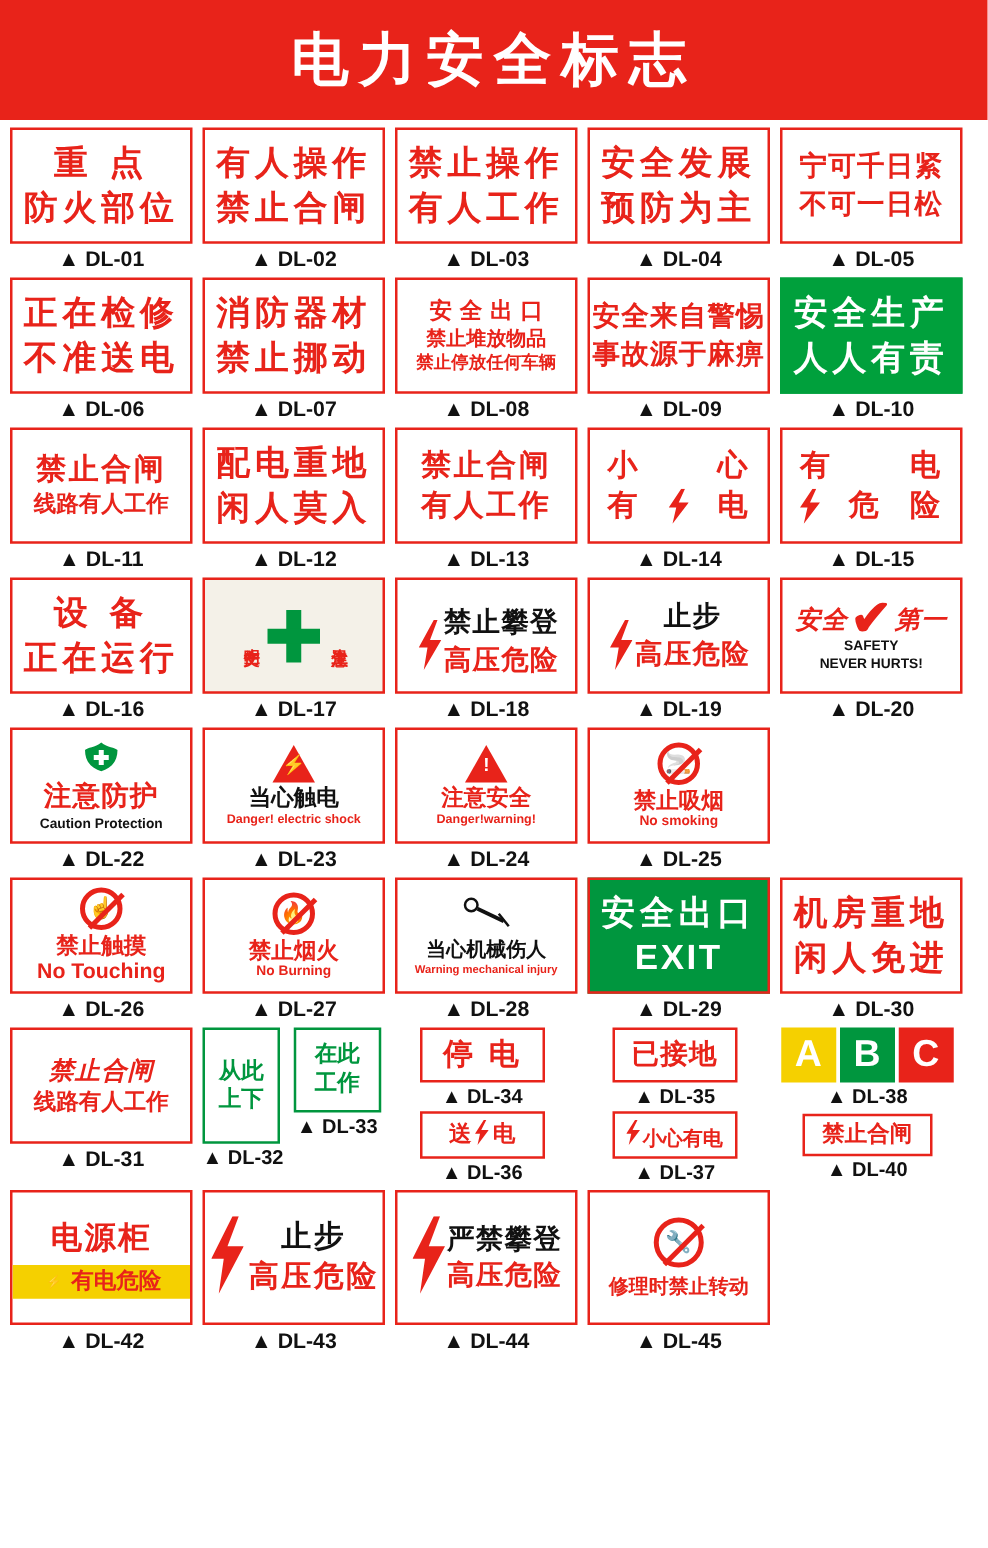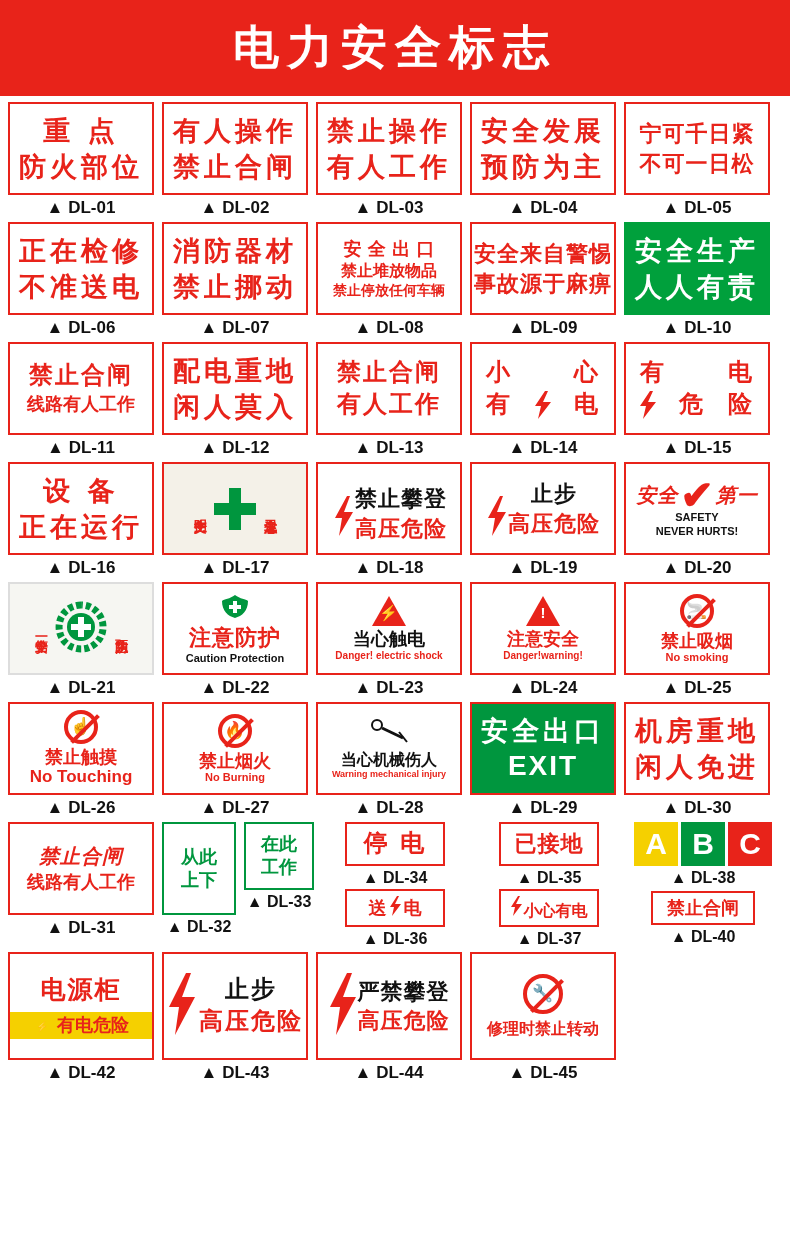--- a/index.html
+++ b/index.html
@@ -351,37 +351,20 @@
             <div>SAFETY</div>
             <div>NEVER HURTS!</div>
           </div>
         </div>
         <div class="caption">▲ DL-20</div>
       </div>
     </div>
 
     <div class="row">
 
-      <div class="cell">
-        <div class="signbox" style="border-color:#ddd; background:#f6f6f2;">
-          <div class="vcols">
-            <span class="cn vtext cn12">安全第一</span>
-            <span>
-              <svg width="52" height="52" viewBox="0 0 52 52">
-                <path d="M26 4 a22 22 0 1 0 0.1 0" fill="none" stroke="#00963e" stroke-width="7" stroke-dasharray="5 3"></path>
-                <circle cx="26" cy="26" r="14" fill="#00963e"></circle>
-                <rect x="23" y="16" width="6" height="20" fill="#fff"></rect>
-                <rect x="16" y="23" width="20" height="6" fill="#fff"></rect>
-              </svg>
-            </span>
-            <span class="cn vtext cn12">预防为主</span>
-          </div>
-        </div>
-        <div class="caption">▲ DL-21</div>
-      </div>
 
       <div class="cell">
         <div class="signbox">
           <span>
             <svg width="34" height="26" viewBox="0 0 34 26">
               <path d="M17 2 C12 6 6 6 4 8 C4 18 10 23 17 25 C24 23 30 18 30 8 C28 6 22 6 17 2 Z" fill="#00963e"></path>
               <rect x="15" y="8" width="4" height="12" fill="#fff"></rect>
               <rect x="11" y="12" width="12" height="4" fill="#fff"></rect>
             </svg>
           </span>
@@ -491,21 +474,21 @@
             <div class="cn cn20">禁止合闸</div>
             <div class="cn cn18">线路有人工作</div>
           </div>
         </div>
         <div class="caption">▲ DL-31</div>
       </div>
 
       <div class="cell" style="width:auto;">
         <div class="inline-group">
           <div>
-            <div class="signbox" style="width:74px;height:93px;border-color:#00963e;text-align:right;">
+            <div class="signbox" style="width:62px;height:93px;border-color:#00963e;text-align:right;">
               <div class="stack" style="gap:2px;">
                 <div class="cn cn18" style="color:#00963e;">从此</div>
                 <div class="cn cn18" style="color:#00963e;">上下</div>
               </div>
             </div>
             <div class="caption cap-sm">▲ DL-32</div>
           </div>
           <div>
             <div class="signbox" style="width:70px;height:68px;border-color:#00963e;">
               <div class="stack" style="gap:2px;">

